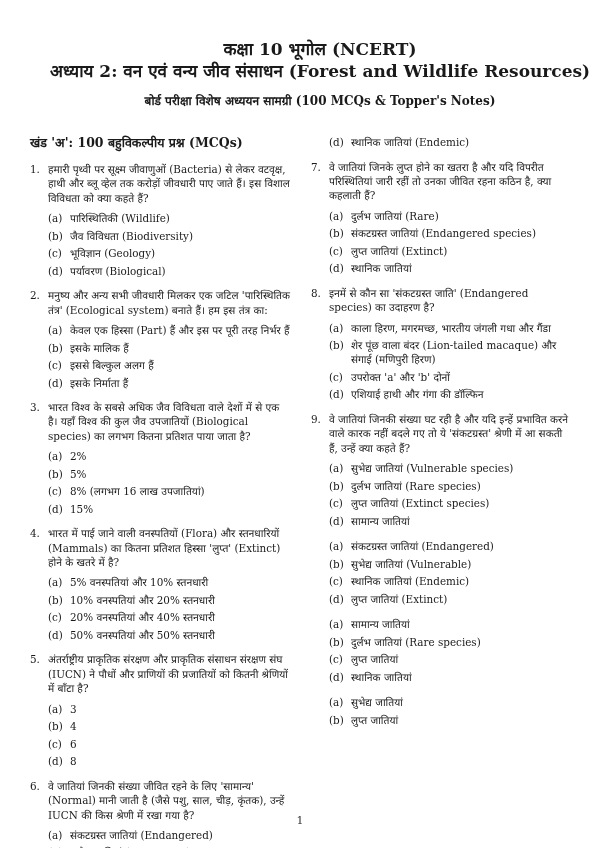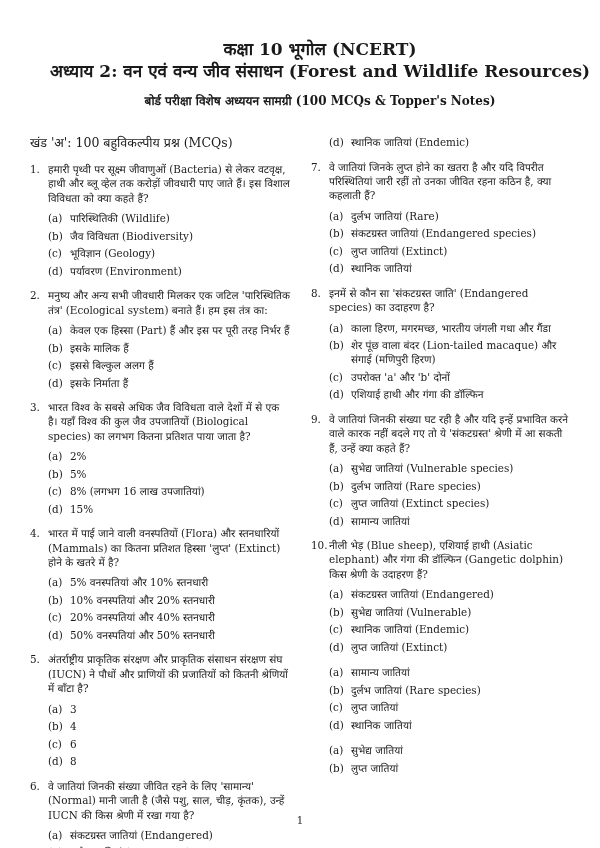--- a/index.html
+++ b/index.html
@@ -11,21 +11,21 @@
     .page { position: absolute; left: 0; top: 0; width: 600px; height: 848px; }
     .header { position: absolute; left: 0; top: 38px; width: 600px; text-align: center; margin-left: 20px; }
     .title1 { font-size: 17px; font-weight: bold; line-height: 22px; }
     .title2 { font-size: 17px; font-weight: bold; line-height: 22px; }
     .subtitle { font-size: 12px; font-weight: bold; line-height: 14px; margin-top: 12px; }
 
     .col { position: absolute; top: 134px; width: 262px; }
     .col-left { left: 30px; }
     .col-right { left: 311px; top: 134px; }
 
-    .section-title { font-size: 12.5px; font-weight: normal; line-height: 18px; margin: 0 0 10px 0; }
+    .section-title { font-size: 12.5px; font-weight: bold; line-height: 18px; margin: 0 0 10px 0; }
 
     .q { margin: 0 0 8px 0; }
     .q-stem { display: flex; font-size: 10.4px; line-height: 14.4px; }
     .q-num { width: 18px; flex: none; }
     .q-text { flex: 1; }
     .opts { list-style: none; margin: 5px 0 0 18px; padding: 0; }
     .opt { display: flex; font-size: 10.4px; line-height: 17.5px; }
     .opt-label { width: 22px; flex: none; }
     .opt-text { flex: 1; }
 
@@ -58,21 +58,21 @@
         <li class="opt">
             <span class="opt-label">(b)</span>
             <span class="opt-text">जैव विविधता (Biodiversity)</span>
           </li>
         <li class="opt">
             <span class="opt-label">(c)</span>
             <span class="opt-text">भूविज्ञान (Geology)</span>
           </li>
         <li class="opt">
             <span class="opt-label">(d)</span>
-            <span class="opt-text">पर्यावरण (Environment)</span>
+            <span class="opt-text">पर्यावरण (Biological)</span>
           </li>
       </ul>
     </div>
 
     <div class="q">
       <div class="q-stem">
           <span class="q-num">2.</span>
           <span class="q-text">मनुष्य और अन्य सभी जीवधारी मिलकर एक जटिल 'पारिस्थितिक तंत्र' (Ecological system) बनाते हैं। हम इस तंत्र का:</span>
         </div>
       <ul class="opts">
@@ -268,24 +268,20 @@
             <span class="opt-text">लुप्त जातियां (Extinct species)</span>
           </li>
         <li class="opt">
             <span class="opt-label">(d)</span>
             <span class="opt-text">सामान्य जातियां</span>
           </li>
       </ul>
     </div>
 
     <div class="q">
-      <div class="q-stem">
-          <span class="q-num">10.</span>
-          <span class="q-text">नीली भेड़ (Blue sheep), एशियाई हाथी (Asiatic elephant) और गंगा की डॉल्फिन (Gangetic dolphin) किस श्रेणी के उदाहरण हैं?</span>
-        </div>
       <ul class="opts">
         <li class="opt">
             <span class="opt-label">(a)</span>
             <span class="opt-text">संकटग्रस्त जातियां (Endangered)</span>
           </li>
         <li class="opt">
             <span class="opt-label">(b)</span>
             <span class="opt-text">सुभेद्य जातियां (Vulnerable)</span>
           </li>
         <li class="opt">

